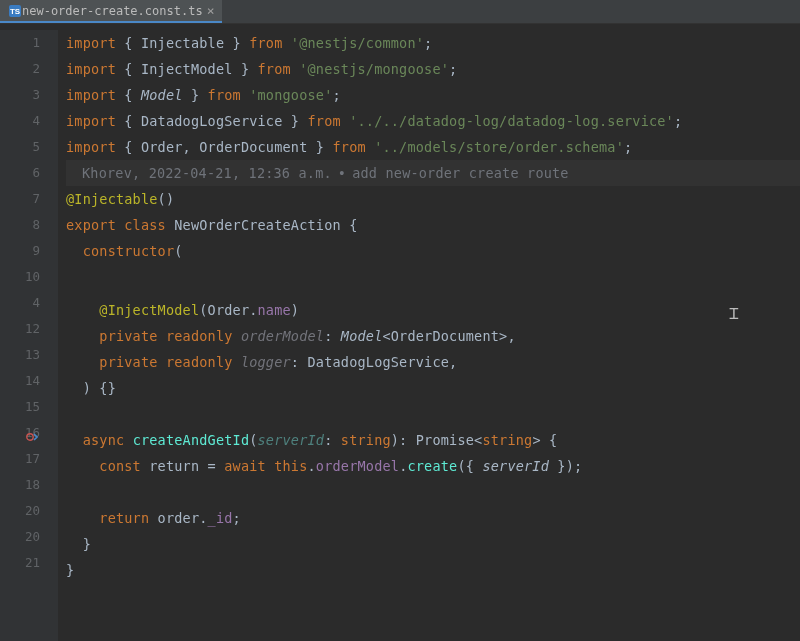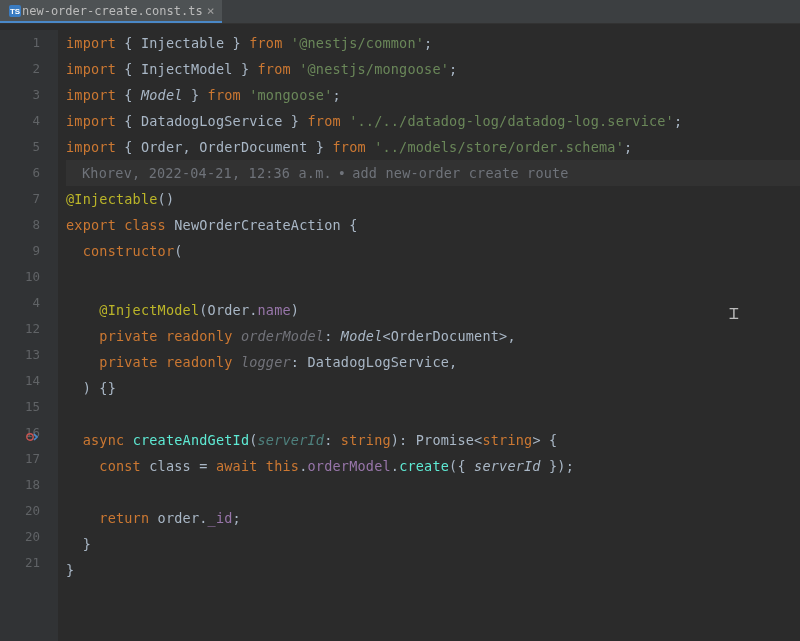--- a/index.html
+++ b/index.html
@@ -170,20 +170,20 @@
       <div class="code-line" style="position: relative;"><div class="hl-line"></div><span class="caret" style="left: 4px;"></span><span class="blame" style="margin-left: 16px;"><span>Khorev</span>, <span>2022-04-21, 12:36 a.m.</span><span class="blame-dot">•</span><span>add new-order create route</span></span></div>
       <div class="code-line" style="position: relative;"><span class="dec">@Injectable</span><span class="punc">()</span></div>
       <div class="code-line" style="position: relative;"><span class="kw">export class </span><span class="cls">NewOrderCreateAction {</span></div>
       <div class="code-line" style="position: relative;"><span>  </span><span class="kw">constructor</span><span class="punc">(</span></div>
       <div class="code-line" style="position: relative; margin-top: 33px;"><span>    </span><span class="dec">@InjectModel</span><span class="punc">(Order.</span><span class="field">name</span><span class="punc">)</span><span class="ibeam" style="left: 430px; top: 4px;">Ꮖ</span></div>
       <div class="code-line" style="position: relative;"><span>    </span><span class="kw">private readonly </span><span class="param">orderModel</span><span class="punc">: </span><span class="type">Model</span><span class="punc">&lt;OrderDocument&gt;,</span></div>
       <div class="code-line" style="position: relative;"><span>    </span><span class="kw">private readonly </span><span class="param">logger</span><span class="punc">: DatadogLogService,</span></div>
       <div class="code-line" style="position: relative;"><span>  </span><span class="punc">) {}</span></div>
       <div class="code-line" style="position: relative;"></div>
       <div class="code-line" style="position: relative;"><span>  </span><span class="kw">async </span><span class="fn">createAndGetId</span><span class="punc">(</span><span class="paramname">serverId</span><span class="punc">: </span><span class="kw">string</span><span class="punc">): Promise&lt;</span><span class="kw">string</span><span class="punc">&gt; {</span></div>
-      <div class="code-line" style="position: relative;"><span>    </span><span class="kw">const </span><span class="cls">class = </span><span class="kw">await this</span><span class="punc">.</span><span class="field">orderModel</span><span class="punc">.</span><span class="fn">create</span><span class="punc">({ </span><span class="ital">serverId</span><span class="punc"> });</span></div>
+      <div class="code-line" style="position: relative;"><span>    </span><span class="kw">const </span><span class="cls">return = </span><span class="kw">await this</span><span class="punc">.</span><span class="field">orderModel</span><span class="punc">.</span><span class="fn">create</span><span class="punc">({ </span><span class="ital">serverId</span><span class="punc"> });</span></div>
       <div class="code-line" style="position: relative;"></div>
       <div class="code-line" style="position: relative;"><span>    </span><span class="kw">return </span><span class="cls">order.</span><span class="field">_id</span><span class="punc">;</span></div>
       <div class="code-line" style="position: relative;"><span>  </span><span class="punc">}</span></div>
       <div class="code-line" style="position: relative;"><span class="punc">}</span></div>
       <div class="code-line" style="position: relative;"></div>
     </div>
 </div>
 
 </body></html>

